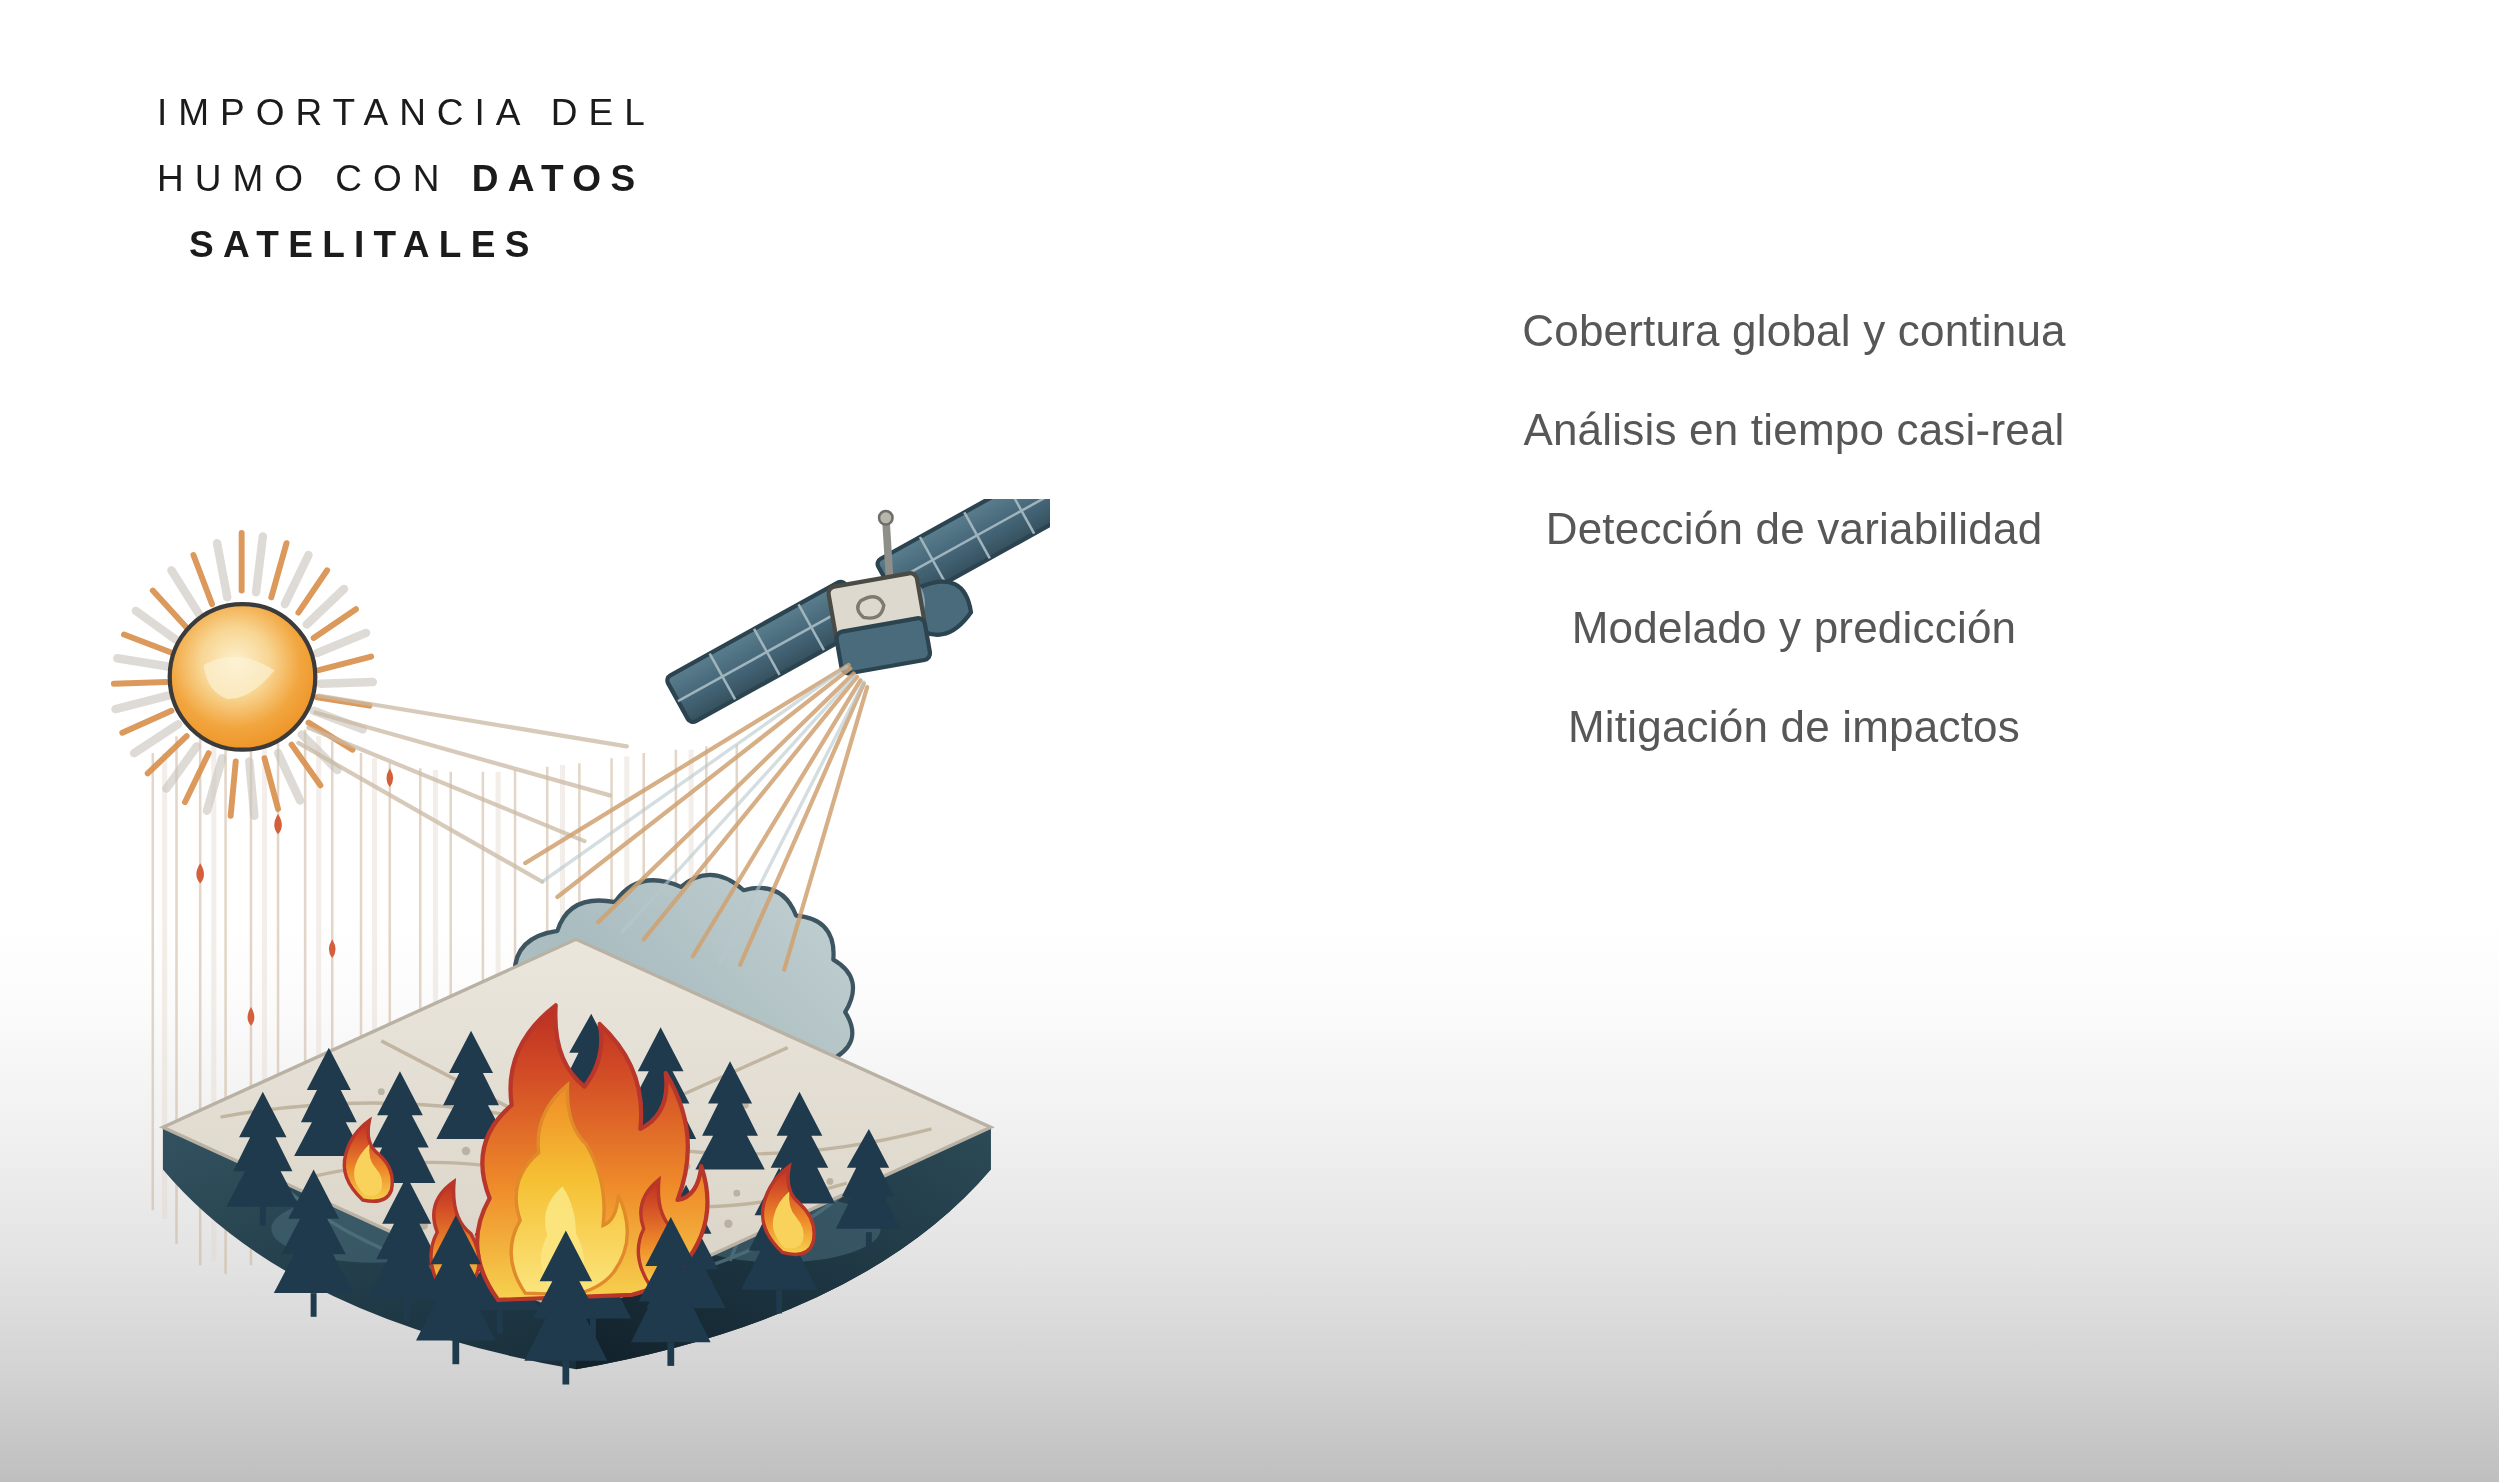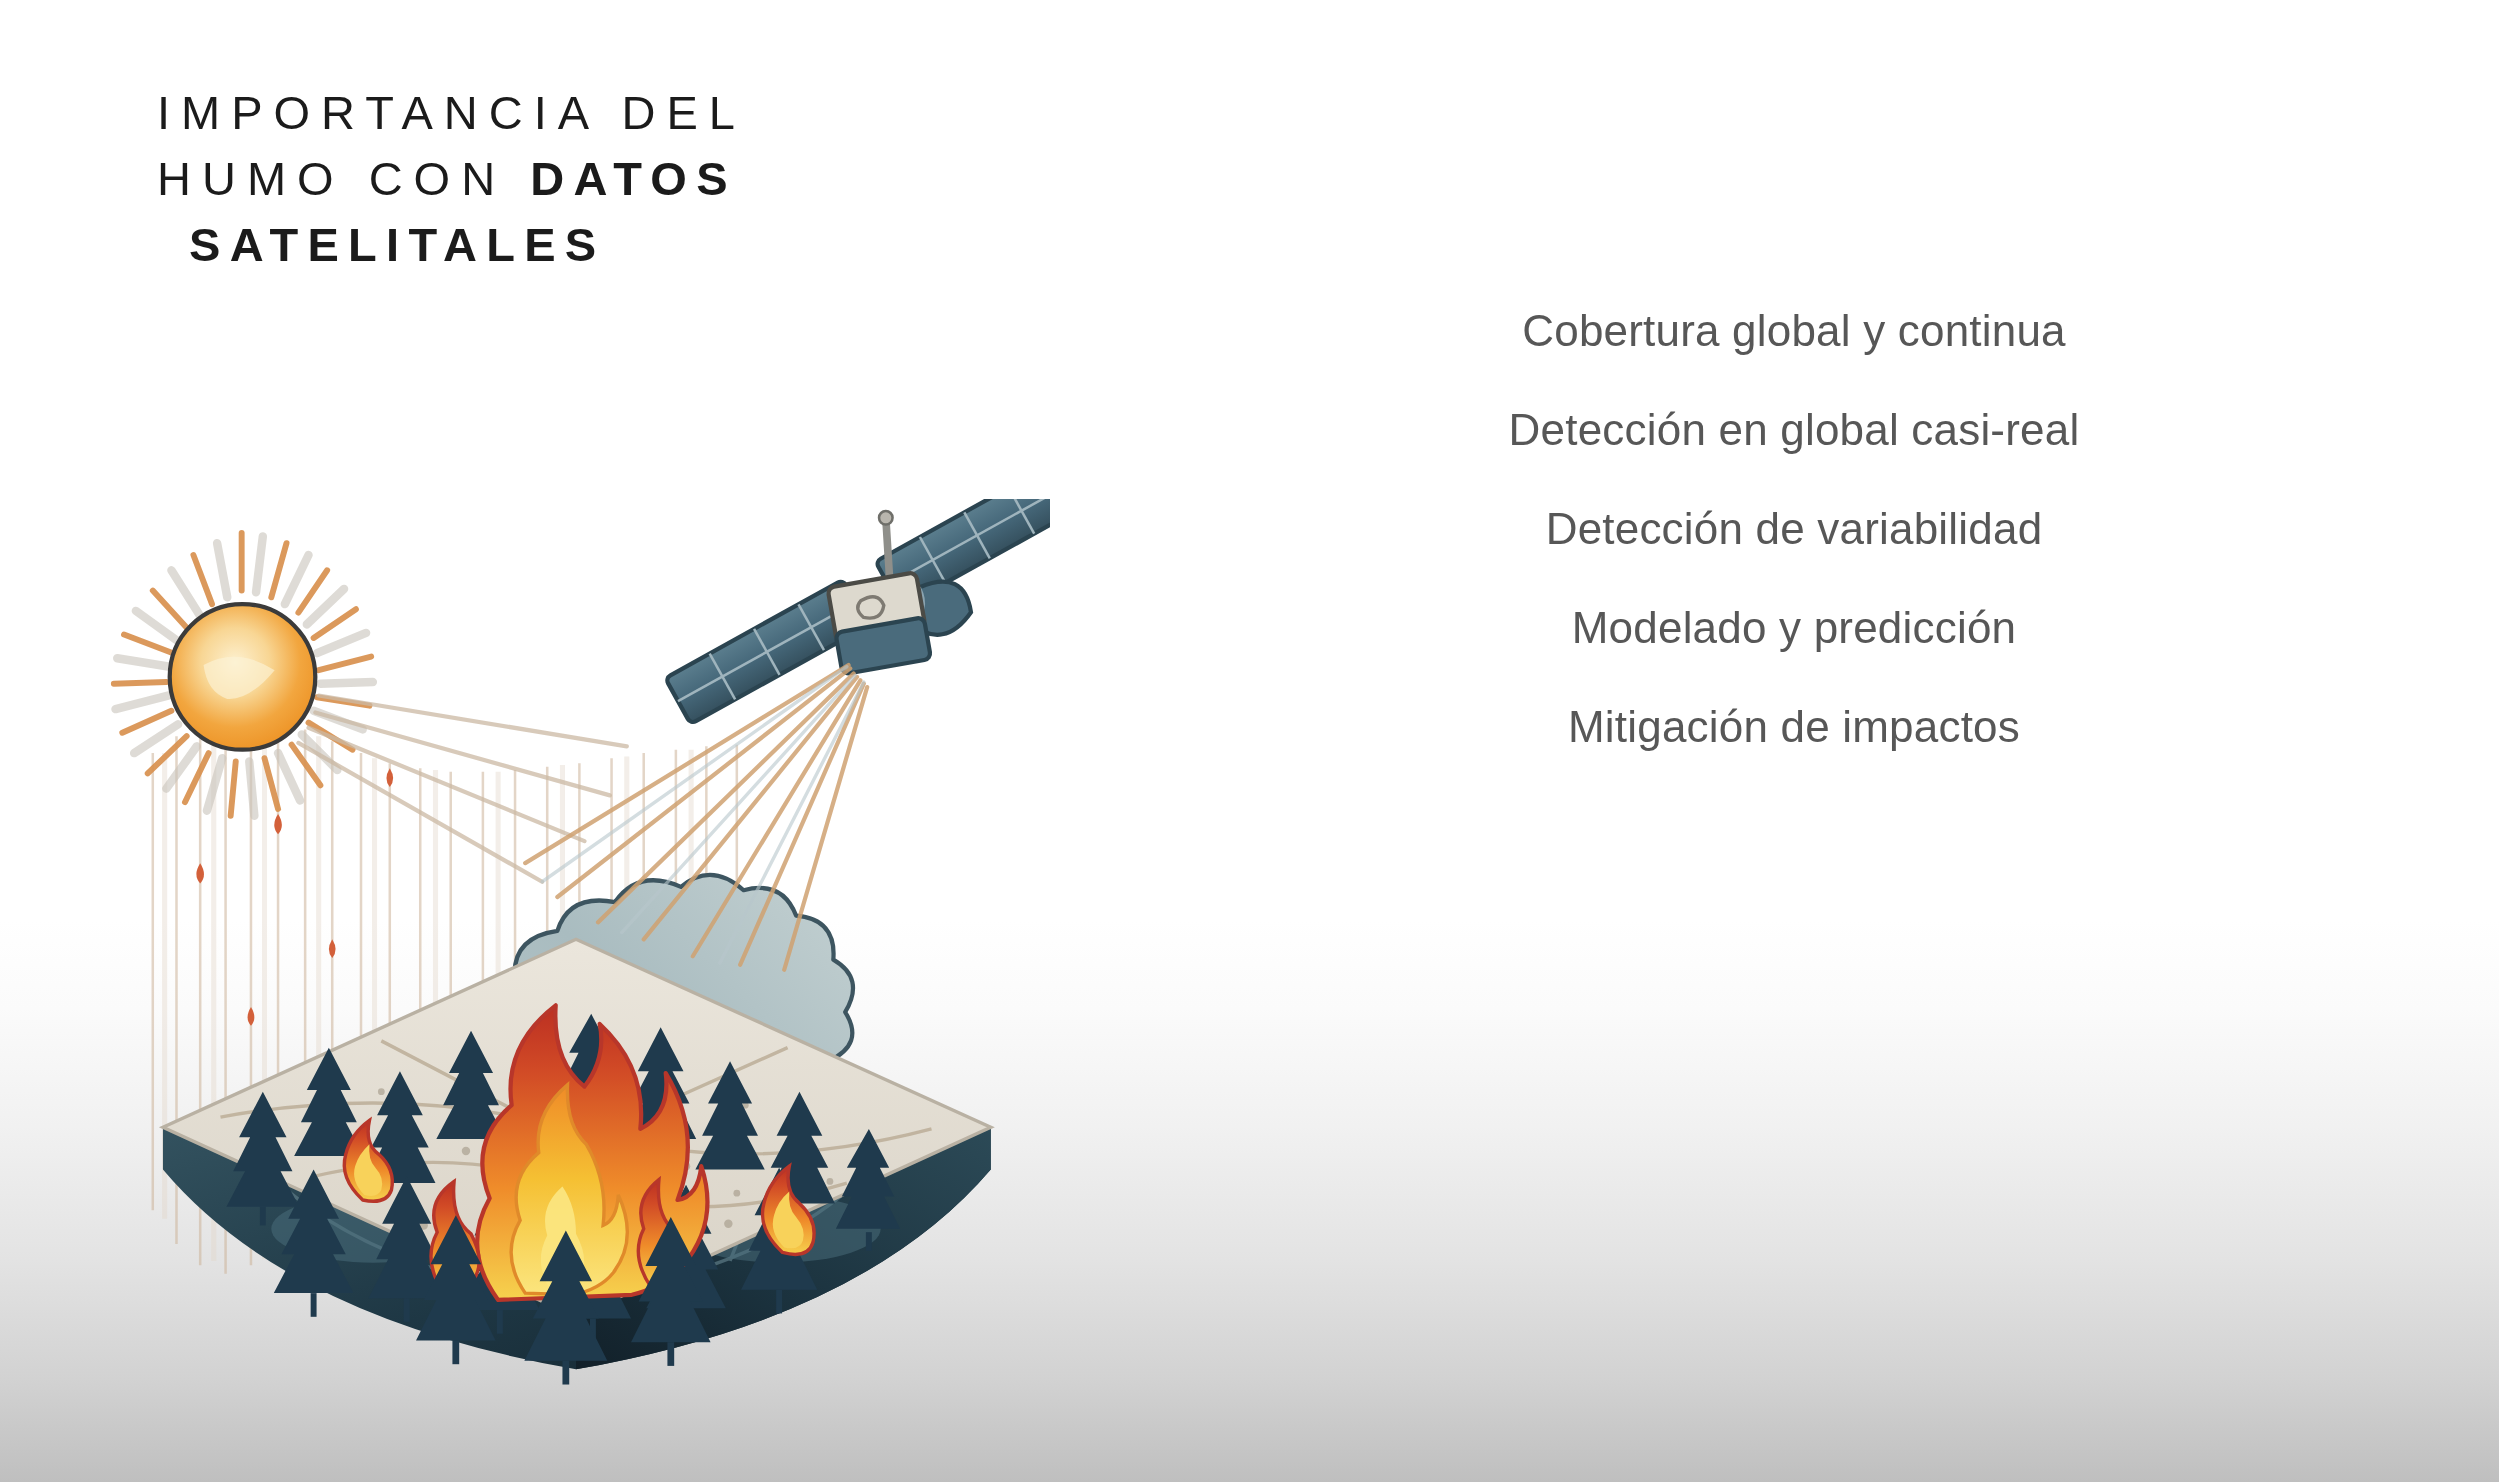--- a/index.html
+++ b/index.html
@@ -31,21 +31,21 @@
   }
 
   
   #title-block {
     position: absolute;
     left: 157px;
     top: 80px;
     width: 1058px;
   }
   .title-line {
-    font-size: 47px;
+    font-size: 37px;
     line-height: 66px;
     letter-spacing: 11px;
     color: #1b1b1b;
     font-weight: 300;
     white-space: nowrap;
   }
   .title-line .bold {
     font-weight: 700;
     letter-spacing: 9.3px;
   }
@@ -90,21 +90,21 @@
 <div id="slide">
 
   <div id="title-block">
     <div class="title-line">IMPORTANCIA DEL</div>
     <div class="title-line"><span>HUMO CON </span><span class="bold">DATOS</span></div>
     <div class="title-line bold-line">SATELITALES</div>
   </div>
 
   <div id="feature-list">
     <div class="feature-item">Cobertura global y continua</div>
-    <div class="feature-item">Detección en global casi-real</div>
+    <div class="feature-item">Análisis en tiempo casi-real</div>
     <div class="feature-item">Detección de variabilidad</div>
     <div class="feature-item">Modelado y predicción</div>
     <div class="feature-item">Mitigación de impactos</div>
   </div>
 
   <div id="illustration">
     <svg viewBox="0 0 1120 1070" xmlns="http://www.w3.org/2000/svg">
       <defs>
         <radialGradient id="sunGrad" cx="45%" cy="40%" r="62%">
           <stop offset="0%" stop-color="#fdf0cf"></stop>

